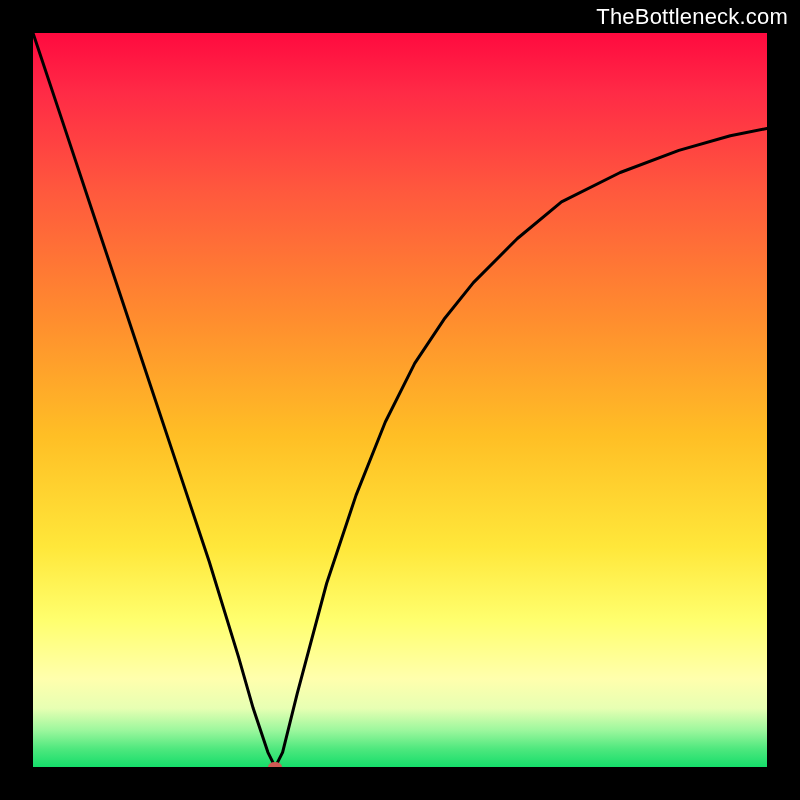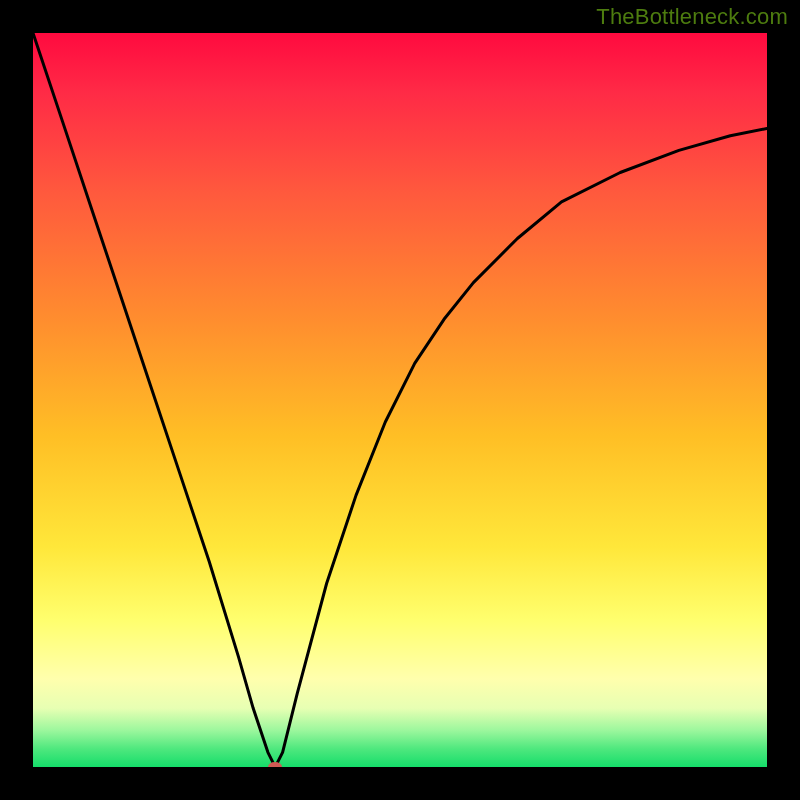--- a/index.html
+++ b/index.html
@@ -48,21 +48,21 @@
     );
   }
   .curve {
     position: absolute;
     inset: 0;
   }
   .watermark {
     position: absolute;
     top: 4px;
     right: 12px;
-    color: #4d7c0f;
+    color: #ffffff;
     font-size: 22px;
     font-weight: 500;
     letter-spacing: 0.2px;
     user-select: none;
   }
   .marker {
     position: absolute;
     width: 14px;
     height: 10px;
     border-radius: 50%;

